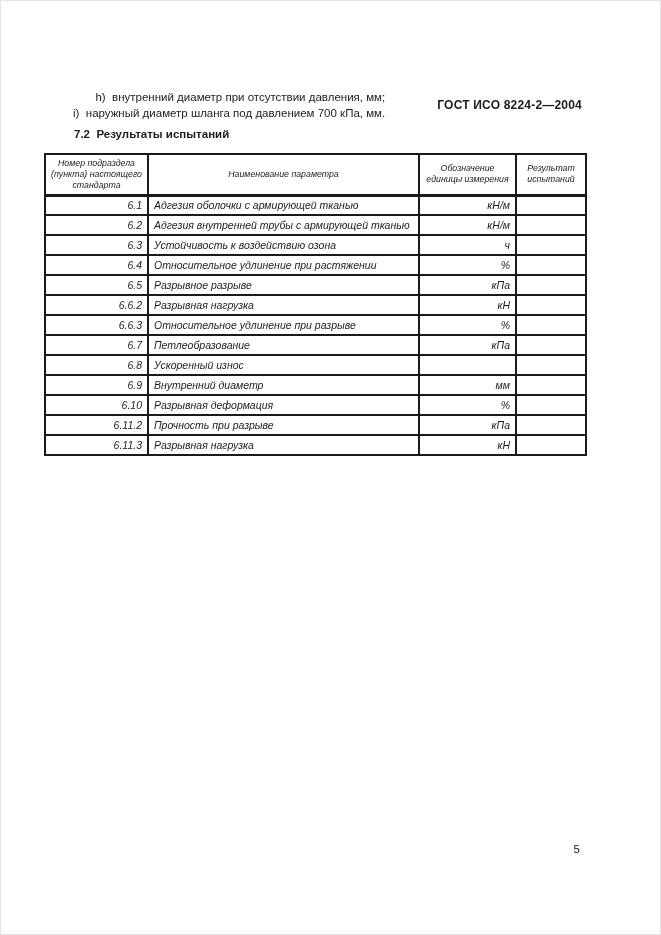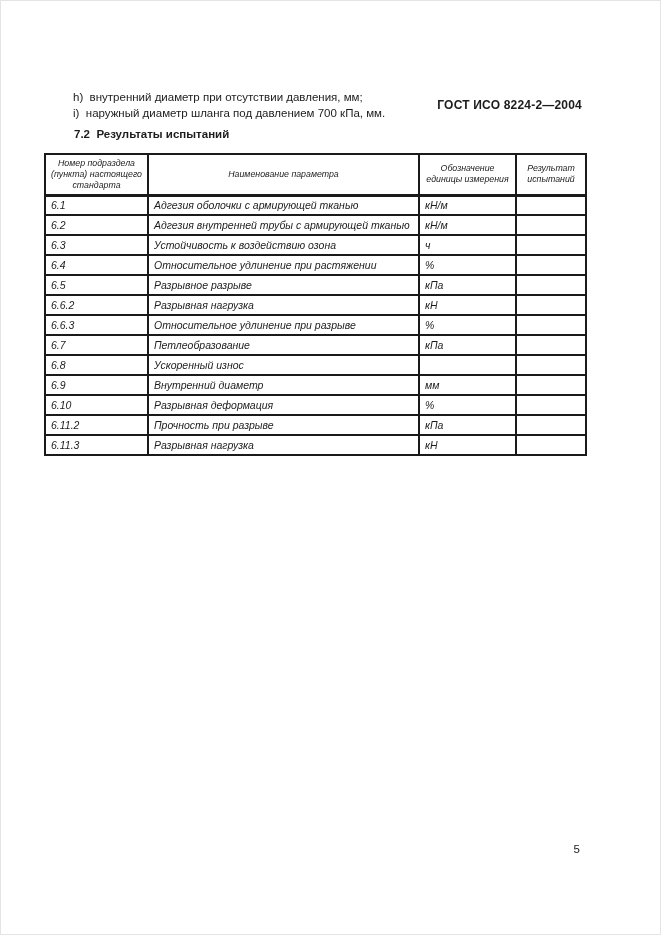--- a/index.html
+++ b/index.html
@@ -15,21 +15,21 @@
     border: 1px solid #e4e4e4;
   }
   .doc-code {
     position: absolute; top: 57px; right: 78px;
     font-size: 12px; font-weight: bold; letter-spacing: 0.2px;
     white-space: pre;
     margin-top: 40px;
   }
   .intro-list {
     position: absolute; top: 89px; left: 72px;
-    font-size: 11.5px; line-height: 15.5px;
+    font-size: 11.5px; line-height: 15.5px; text-align: right;
   }
   .intro-item { white-space: pre-wrap; }
   .section-heading {
     position: absolute; top: 127px; left: 73px;
     font-size: 11.5px; font-weight: bold; white-space: pre-wrap; text-align: center;
   }
   table.results {
     position: absolute; top: 152px; left: 43px;
     width: 541px; border-collapse: collapse; table-layout: fixed; font-style: italic;
   }
@@ -41,23 +41,23 @@
     font-size: 8.8px; font-weight: normal;
     text-align: center; vertical-align: middle;
     line-height: 11px; padding: 2px 4px; height: 41px;
     border-bottom-width: 3px;
   }
   .results td {
     font-size: 10.5px; height: 20px;
     padding: 1px 5px; vertical-align: middle;
     line-height: 12px;
   }
-  .c-num    { text-align: left; padding-left: 8px; }
+  .c-num    { text-align: right; padding-left: 8px; }
   .c-param  { text-align: left; padding-left: 9px; margin-top: 36px; }
-  .c-unit   { text-align: left; margin-left: 11px; }
+  .c-unit   { text-align: right; margin-left: 11px; }
   .c-result { text-align: center; }
   .page-number {
     position: absolute; top: 842px; right: 80px;
     font-size: 11.5px;
   }
 </style>
 </head>
 <body>
 
 <div class="page">

